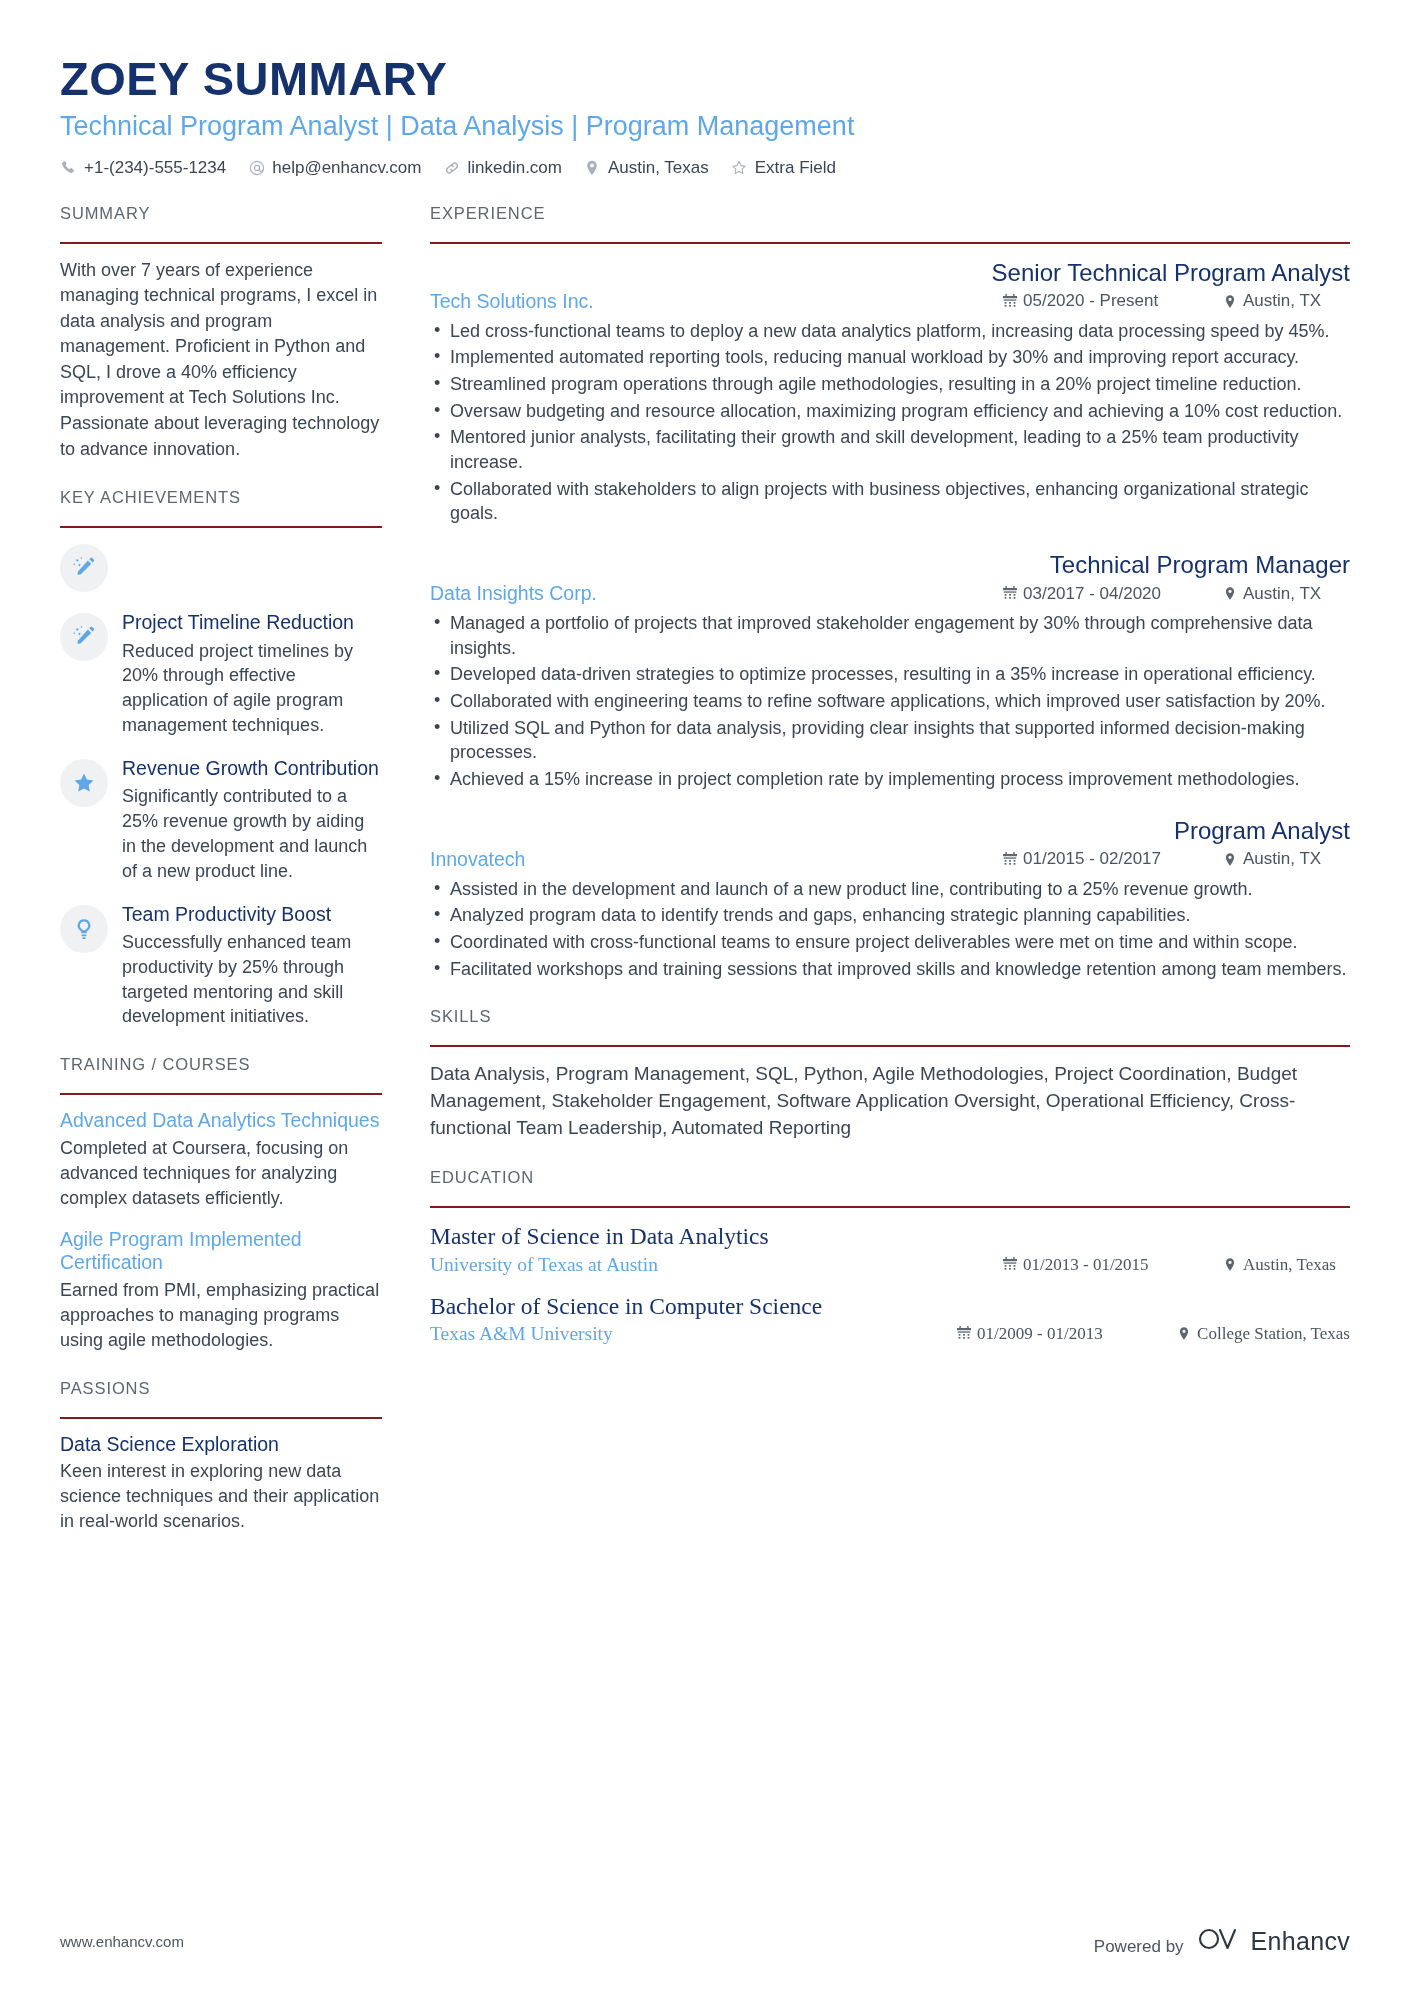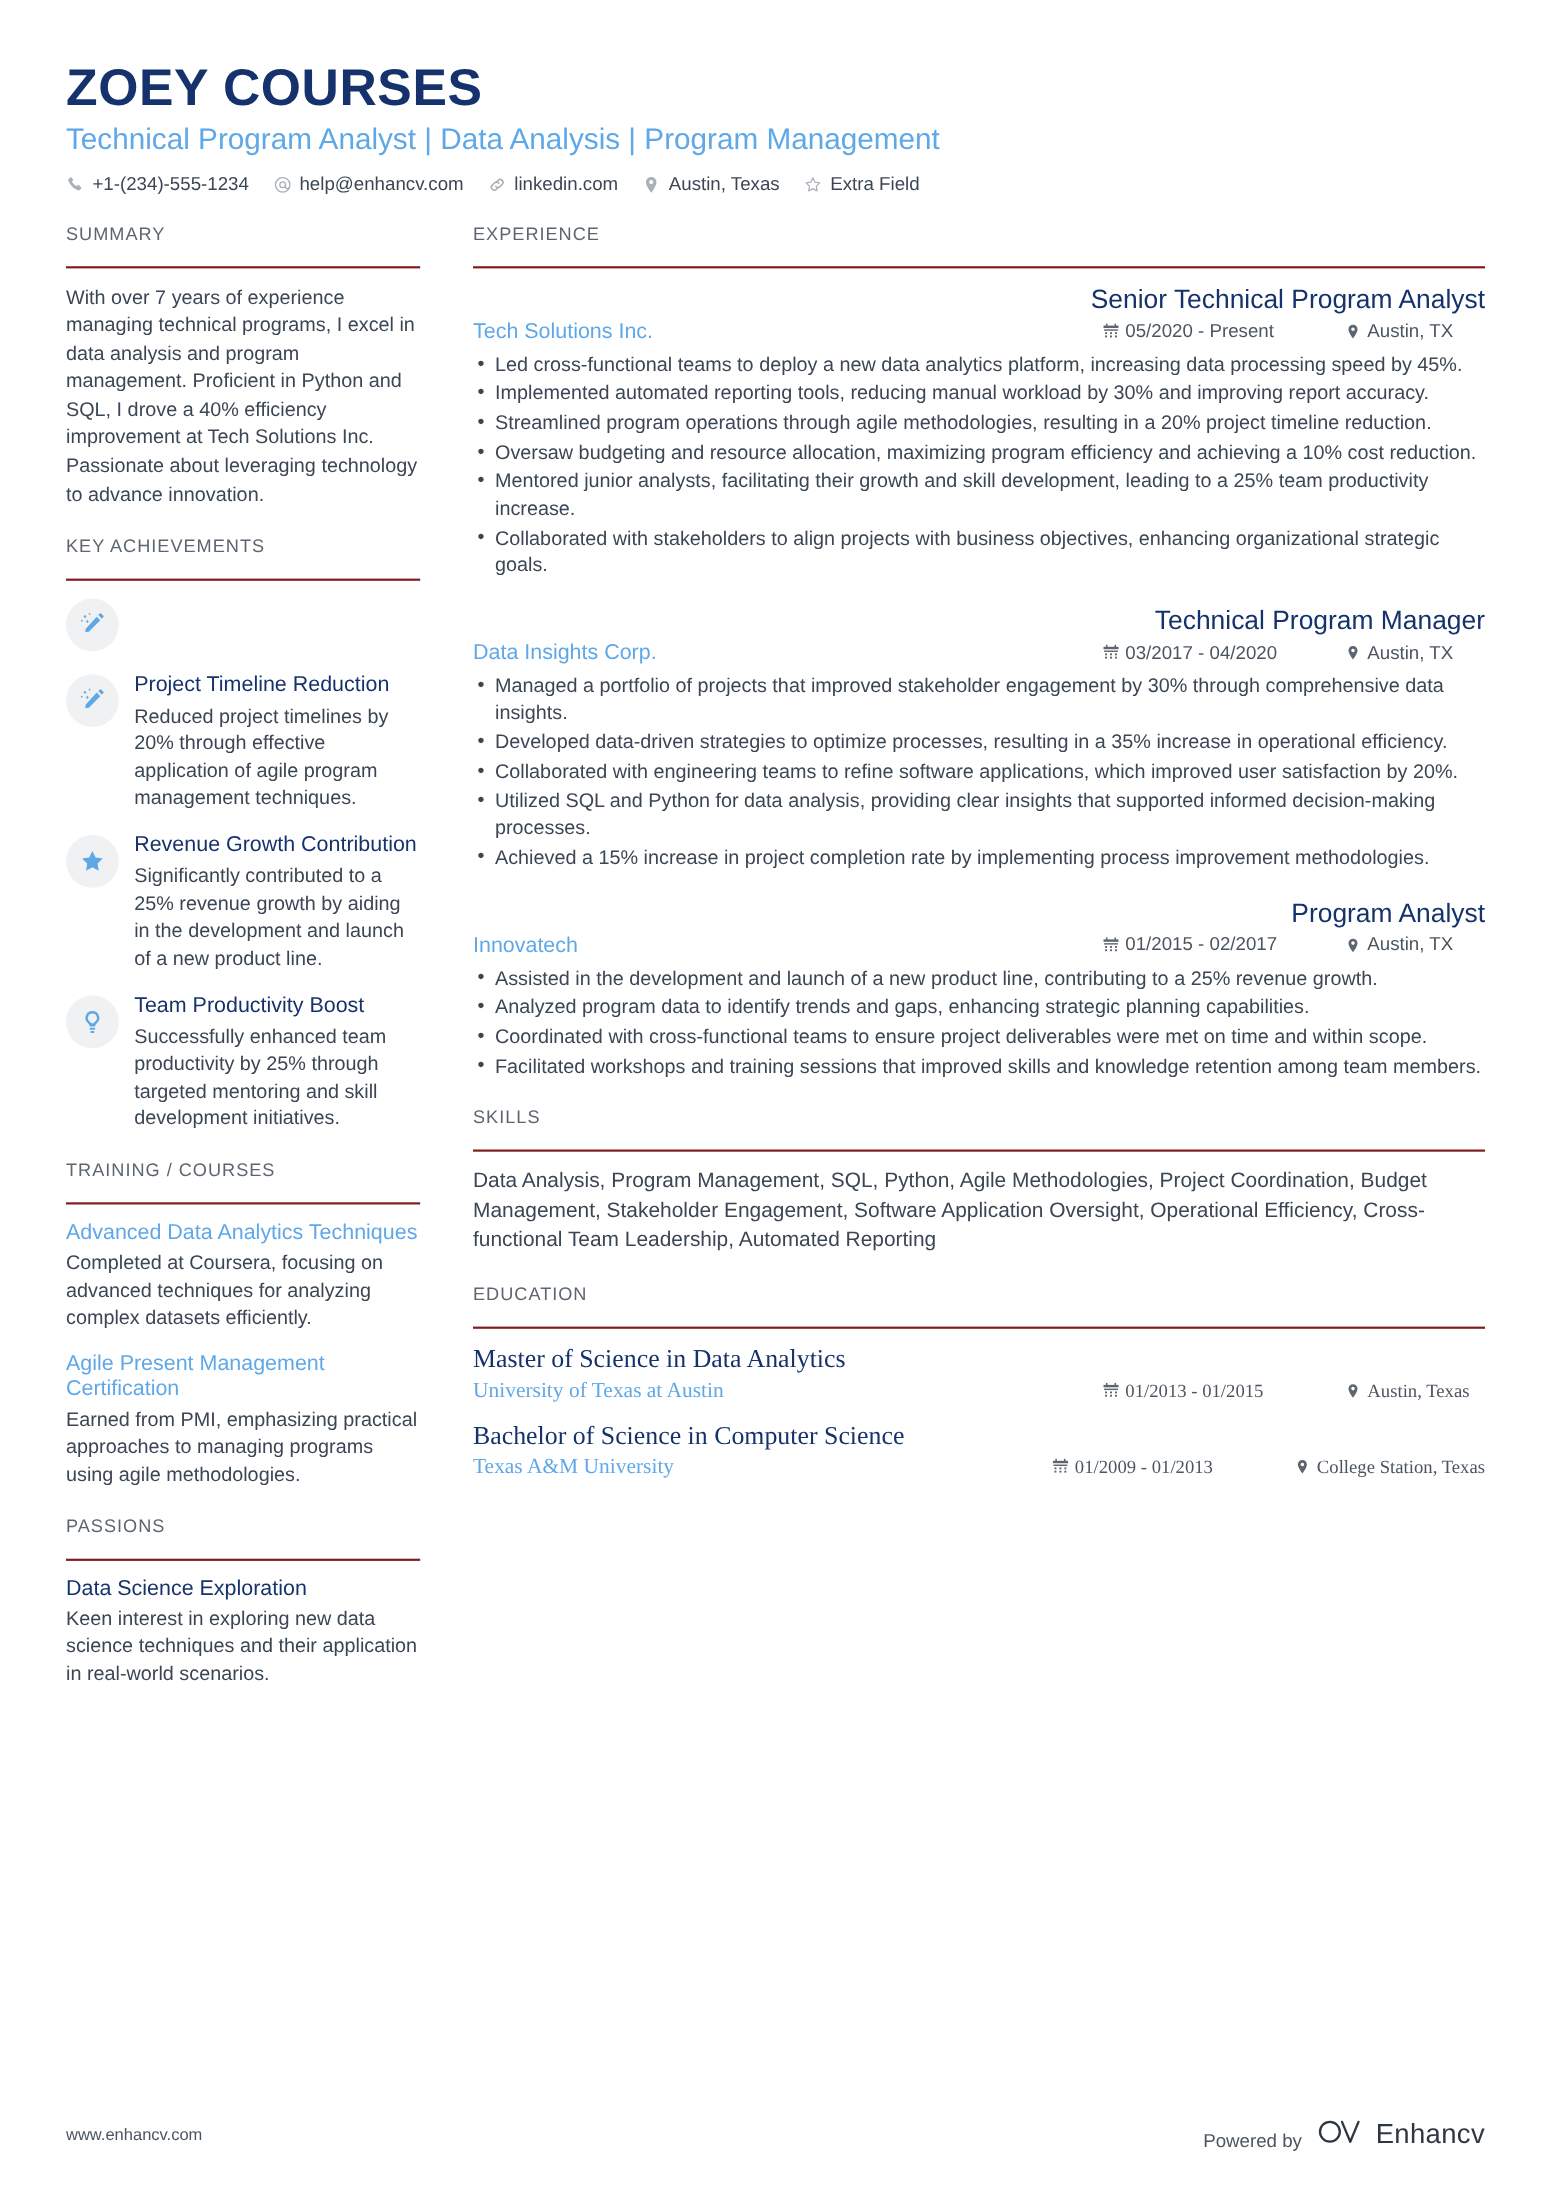--- a/index.html
+++ b/index.html
@@ -281,21 +281,21 @@
     color: #2d3742;
     letter-spacing: 0.3px;
   }
 </style>
 </head>
 <body>
 
 <div class="page">
 
   <div>
-    <div class="hdr-name">ZOEY COURSES</div>
+    <div class="hdr-name">ZOEY SUMMARY</div>
     <div class="hdr-title">Technical Program Analyst | Data Analysis | Program Management</div>
 
     <div class="contact-row">
       <span class="contact-item">
         <span class="ci">
           <svg width="15" height="15" viewBox="0 0 16 16" fill="currentColor">
               <path d="M4.2 1.6c-.4-.4-1-.4-1.4 0L1.7 2.7c-.5.5-.7 1.3-.4 2 .7 1.9 2 3.9 3.6 5.5 1.6 1.6 3.6 2.9 5.5 3.6.7.3 1.5.1 2-.4l1.1-1.1c.4-.4.4-1 0-1.4l-2-2c-.4-.4-1-.4-1.4 0l-.9.9c-1-.5-1.9-1.1-2.6-1.9-.8-.8-1.4-1.6-1.9-2.6l.9-.9c.4-.4.4-1 0-1.4l-2-2z"></path>
             </svg>
         </span>
         <span>+1-(234)-555-1234</span>
@@ -413,21 +413,21 @@
 
       <div class="sec">
         <div class="sec-title">TRAINING / COURSES</div>
 
         <div class="tr-item">
           <div class="tr-title">Advanced Data Analytics Techniques</div>
           <div class="tr-desc">Completed at Coursera, focusing on advanced techniques for analyzing complex datasets efficiently.</div>
         </div>
 
         <div class="tr-item">
-          <div class="tr-title">Agile Present Management Certification</div>
+          <div class="tr-title">Agile Program Implemented Certification</div>
           <div class="tr-desc">Earned from PMI, emphasizing practical approaches to managing programs using agile methodologies.</div>
         </div>
       </div>
 
       <div class="sec">
         <div class="sec-title">PASSIONS</div>
         <div class="ps-item">
           <div class="ps-title">Data Science Exploration</div>
           <div class="ps-desc">Keen interest in exploring new data science techniques and their application in real-world scenarios.</div>
         </div>

